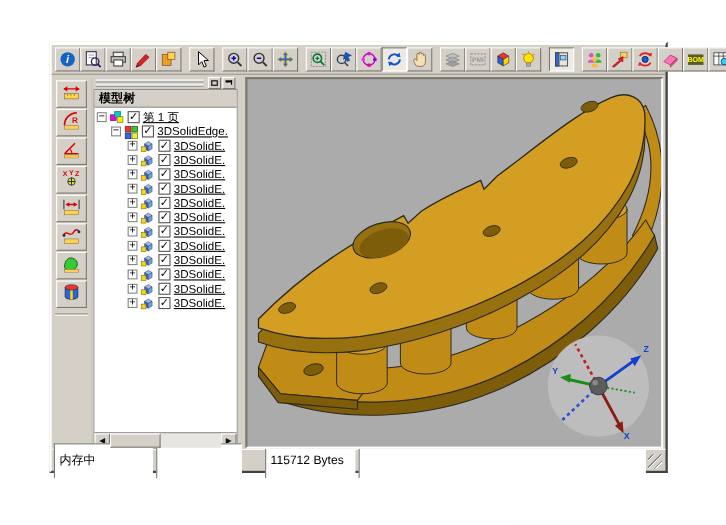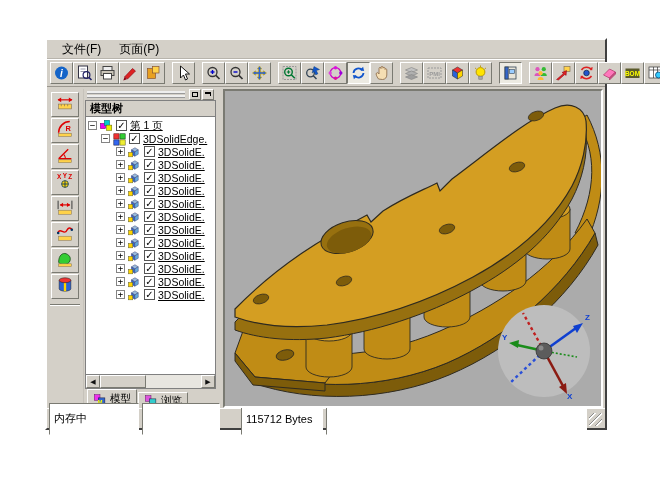--- a/index.html
+++ b/index.html
@@ -72,24 +72,20 @@
           font-size:11px;display:flex;align-items:center;padding-left:4px;margin-right:3px;color:#000;white-space:nowrap;overflow:hidden;}
   .sf0{width:90px;} .sf1{width:78px;} .sf2{width:82px;margin-left:18px;} .sf3{flex:1;margin-right:2px;}
   .grip{width:13px;height:13px;align-self:flex-end;
         background:repeating-linear-gradient(135deg,transparent 0 3px,#8a8a8a 3px 4px,#fff 4px 5px);}
 </style>
 </head>
 <body>
 
 <div id="app">
 
-  <div class="menubar">
-    <span class="menu-item">文件(F)</span>
-    <span class="menu-item">页面(P)</span>
-  </div>
 
   <div class="toolbar">
       <div class="tb-group">
         <div class="tbtn">
           <span class="icon"><svg width="17" height="16" viewBox="0 0 16 16">
               <circle cx="8" cy="8" r="6.5" fill="#1464c8"></circle>
               <text x="8" y="11.5" text-anchor="middle" font-size="10" font-weight="bold" font-style="italic" fill="#fff">i</text>
             </svg></span>
         </div>
         <div class="tbtn">
@@ -531,37 +527,20 @@
             </div>
         </div>
         <div class="hscroll">
           <div class="sbtn">◀</div>
           <div class="strack">
               <div class="sthumb"></div>
             </div>
           <div class="sbtn">▶</div>
         </div>
       </div>
-      <div class="tabs">
-        <div class="tab active">
-          <span class="ticon"><svg width="14" height="13" viewBox="0 0 16 16">
-                <rect x="1" y="2" width="7" height="7" fill="#e3e" stroke="#616" stroke-width="0.6"></rect>
-                <rect x="6" y="6" width="8" height="8" fill="#36c" stroke="#113" stroke-width="0.6"></rect>
-                <text x="8" y="13" font-size="7" font-weight="bold" fill="#ff0" text-anchor="middle">M</text>
-              </svg></span>
-          <span>模型</span>
-        </div>
-        <div class="tab">
-          <span class="ticon"><svg width="14" height="13" viewBox="0 0 16 16">
-                <rect x="1" y="2" width="7" height="7" fill="#d5d" stroke="#616" stroke-width="0.6"></rect>
-                <rect x="6" y="6" width="8" height="8" fill="#3cc" stroke="#113" stroke-width="0.6"></rect>
-              </svg></span>
-          <span>浏览</span>
-        </div>
-      </div>
     </div>
 
     <div class="splitter"></div>
 
     <div class="canvas-wrap">
 
       <svg class="model" width="382" height="322" viewBox="0 0 382 322">
 
         <path d="M352 30 C372 60 372 100 350 142 L362 150 C382 106 382 62 362 24 Z" fill="var(--goldmid)" stroke="var(--line)" stroke-width="1"></path>
 

